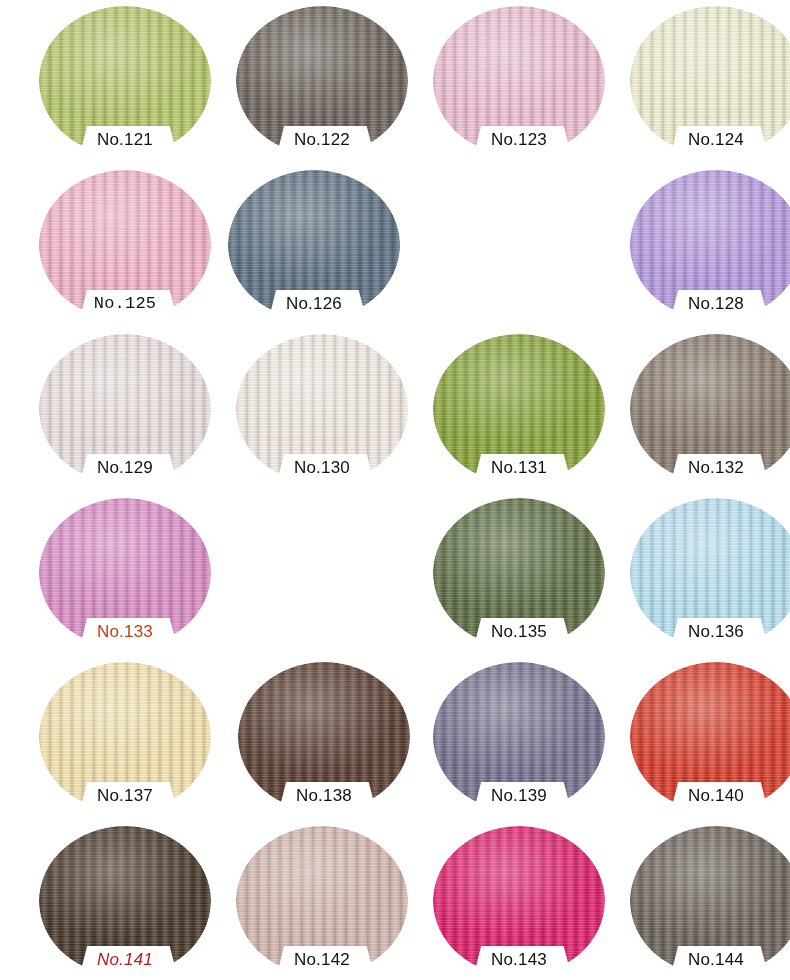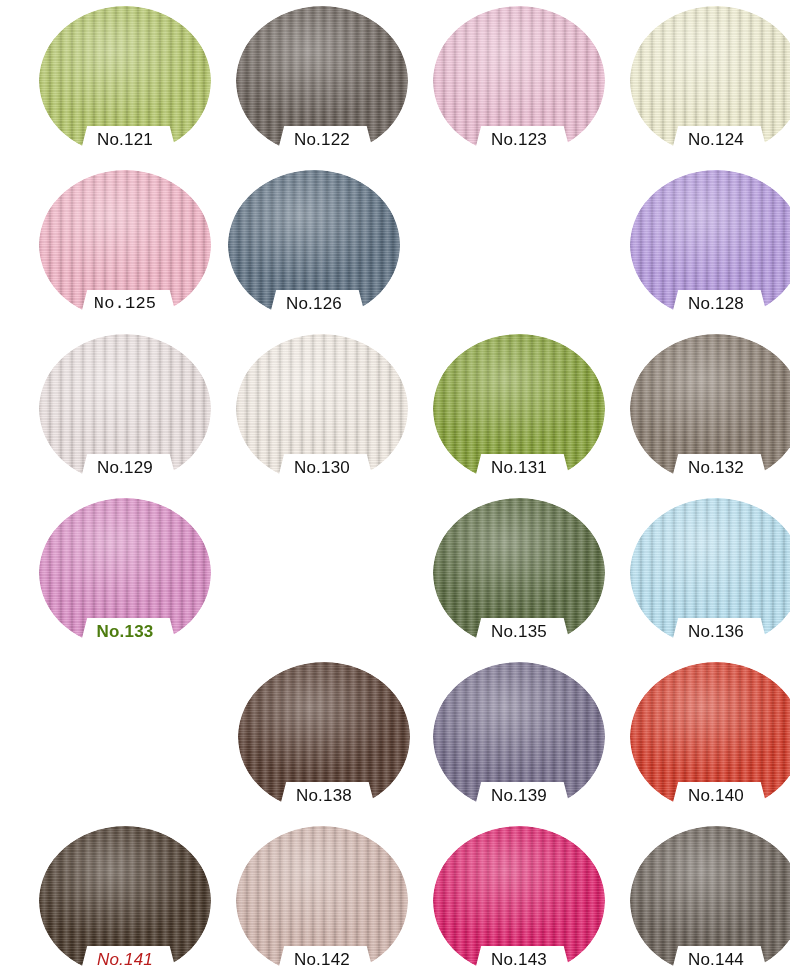--- a/index.html
+++ b/index.html
@@ -224,40 +224,49 @@
       </div>
       <div class="label" style="color: rgb(17, 17, 17);">No.132</div>
     </div>
     <div class="swatch" style="left: 20px; top: 498px;">
       <div class="disc">
         <div class="base" style="background-color: rgb(221, 144, 200);"></div>
         <div class="ribs"></div>
         <div class="grain"></div>
         <div class="shade"></div>
       </div>
-      <div class="label" style="color: #4d7c0f; font-weight: bold;">No.133</div>
+      <div class="label" style="color: #c2410c;">No.133</div>
     </div>
     <div class="swatch" style="left: 414px; top: 498px;">
       <div class="disc">
         <div class="base" style="background-color: rgb(95, 112, 70);"></div>
         <div class="ribs"></div>
         <div class="grain"></div>
         <div class="shade"></div>
       </div>
       <div class="label" style="color: rgb(17, 17, 17);">No.135</div>
     </div>
     <div class="swatch" style="left: 611px; top: 498px;">
       <div class="disc">
         <div class="base" style="background-color: rgb(185, 226, 242);"></div>
         <div class="ribs"></div>
         <div class="grain"></div>
         <div class="shade"></div>
       </div>
       <div class="label" style="color: rgb(17, 17, 17);">No.136</div>
     </div>
+    <div class="swatch" style="left: 20px; top: 662px;">
+      <div class="disc">
+        <div class="base" style="background-color: rgb(245, 228, 176);"></div>
+        <div class="ribs"></div>
+        <div class="grain"></div>
+        <div class="shade"></div>
+      </div>
+      <div class="label" style="color: rgb(17, 17, 17);">No.137</div>
+    </div>
     <div class="swatch" style="left: 219px; top: 662px;">
       <div class="disc">
         <div class="base" style="background-color: rgb(91, 64, 52);"></div>
         <div class="ribs"></div>
         <div class="grain"></div>
         <div class="shade"></div>
       </div>
       <div class="label" style="color: rgb(17, 17, 17);">No.138</div>
     </div>
     <div class="swatch" style="left: 414px; top: 662px;">

